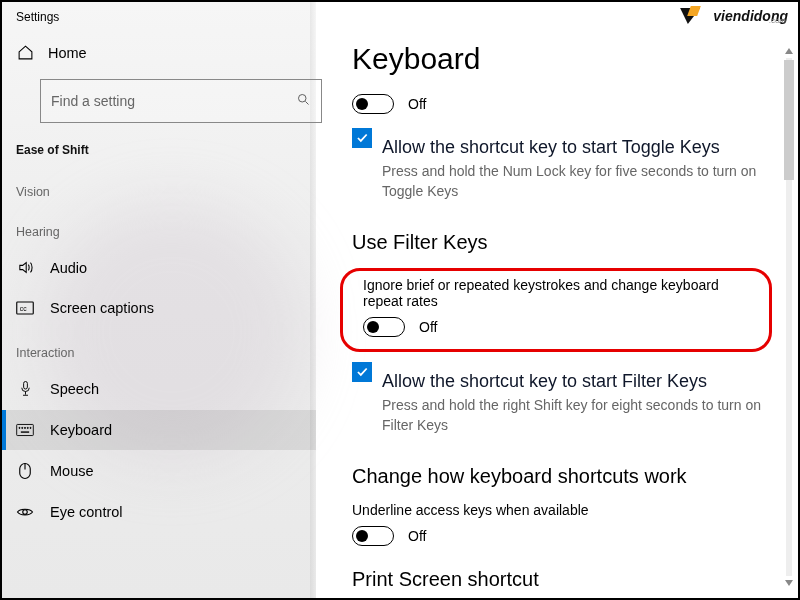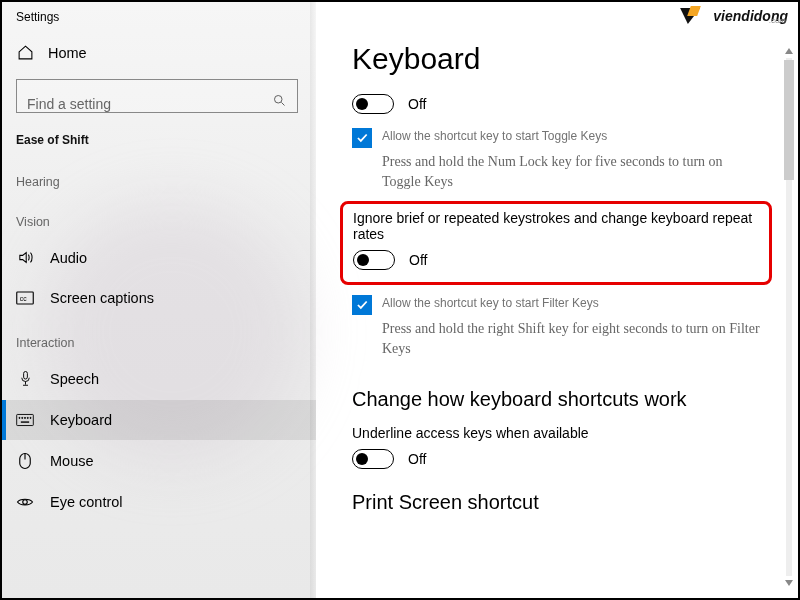--- a/index.html
+++ b/index.html
@@ -5,21 +5,21 @@
   * { box-sizing: border-box; margin: 0; padding: 0; font-family: "Segoe UI", Arial, sans-serif; }
   body { width: 800px; height: 600px; overflow: hidden; background: #fff; border: 2px solid #000; position: relative; }
   .app { display: flex; height: 100%; }
   .sidebar { width: 314px; flex: 0 0 314px; background: linear-gradient(180deg,#f6f6f6 0%,#eee 40%,#e9e9e9 100%); position: relative; display:flex; flex-direction:column; }
   .sidebar .blur-blob { position:absolute; left:40px; top:200px; width:260px; height:260px; background: rgba(210,200,210,0.35); filter: blur(30px); border-radius:50%; z-index:0; }
   .titlebar { padding: 8px 14px 2px 14px; font-size: 12px; color:#000; z-index:1; }
   .home-row { display:flex; align-items:center; gap:14px; padding: 18px 14px 10px 14px; z-index:1; }
   .home-row .icon { width:18px; display:flex; justify-content:center; }
   .home-row .label { font-size:14.5px; color:#000; }
   .search-wrap { padding: 8px 14px 14px 14px; z-index:1; }
-  .search-box { width: 282px; height: 34px; border:1px solid #888; background: rgba(255,255,255,0.2); display:flex; align-items:flex-end; justify-content:space-between; padding:0 10px; }
+  .search-box { width: 282px; height: 44px; border:1px solid #888; background: rgba(255,255,255,0.2); display:flex; align-items:center; justify-content:space-between; padding:0 10px;margin-left:24px; }
   .search-box .ph { color:#666; font-size:14px; }
   .search-box .sicon { color:#555; }
   .group-title { font-size:12px; font-weight:600; color:#111; padding: 6px 14px 10px 14px; z-index:1; }
   .cat-label { font-size:12.5px; color:#666; padding: 18px 14px 8px 14px; z-index:1; }
   .nav-item { display:flex; align-items:center; gap:16px; padding: 12px 14px; cursor:pointer; z-index:1; position:relative; }
   .nav-item .icon { width:18px; display:flex; justify-content:center; color:#000; }
   .nav-item .label { font-size:14.5px; color:#000; }
   .nav-item.selected { background: rgba(0,0,0,0.08); }
   .nav-item.selected::before { content:""; position:absolute; left:0; top:0; bottom:0; width:4px; background:#0078d7; }
   .main { flex:1; overflow:hidden; padding: 40px 36px 0 36px; position:relative; }
@@ -30,25 +30,25 @@
   .watermark .txt { font-size:14px; font-weight:600; color:#111;font-style:italic; }
   .watermark .sub { font-size:8px; color:#888; position:absolute; right:2px; top:10px; }
   h1.page-title { font-size:30px; font-weight:400; color:#000; margin-bottom: 18px; }
   .toggle-row { display:flex; align-items:center; gap:14px; margin-bottom: 14px; }
   .toggle { width:42px; height:20px; border:1.5px solid #000; border-radius:10px; position:relative; background:#fff; }
   .toggle .knob { width:12px; height:12px; background:#000; border-radius:50%; position:absolute; left:3px; top:2.5px; }
   .toggle-label { font-size:14px; color:#000; }
   .check-row { display:flex; align-items:flex-start; gap:10px; margin-bottom:4px; }
   .checkbox { width:20px; height:20px; background:#0078d7; display:flex; align-items:center; justify-content:center; flex:0 0 20px; }
   .checkbox svg { width:14px; height:14px; }
-  .check-label { font-size:12px; color:#737373; padding-top:1px; }
-  .hint { font-size:14px; color:#666; padding-left:30px; line-height:1.4; margin-bottom: 10px; font-family: Liberation Serif, serif; }
+  .check-label { font-size:18px; color:#0f172a; padding-top:1px;margin-top:8px; }
+  .hint { font-size:14px; color:#666; padding-left:30px; line-height:1.4; margin-bottom: 10px; }
   h2.section { font-size:20px; font-weight:400; color:#000; margin: 30px 0 14px 0; }
   .desc { font-size:14px; color:#000; margin-bottom:8px; }
-  .highlight-box { border:3px solid #e60000; border-radius:8px; padding:6px 10px 10px 10px; margin: 2px -10px 10px -12px; }
+  .highlight-box { border:3px solid #e60000; border-radius:20px; padding:6px 10px 10px 20px; margin: 2px -10px 10px -12px; }
   .scrollbar { position:absolute; right:2px; top:40px; bottom:6px; width:14px; }
   .scrollbar .track { position:absolute; left:4px; top:16px; bottom:16px; width:6px; background:#eee; }
   .scrollbar .thumb { position:absolute; left:2px; top:18px; width:10px; height:120px; background:#ccc; }
   .scrollbar .arr { position:absolute; left:3px; width:8px; height:8px; }
   .scrollbar .arr.up { top:4px; border-left:4px solid transparent; border-right:4px solid transparent; border-bottom:6px solid #888; }
   .scrollbar .arr.down { bottom:4px; border-left:4px solid transparent; border-right:4px solid transparent; border-top:6px solid #888; }
   .sidebar-divider-shadow { position:absolute; right:0; top:0; bottom:0; width:6px; background: linear-gradient(90deg, rgba(0,0,0,0.06), transparent); }
 </style>
 </head>
 <body>
@@ -75,23 +75,23 @@
           <svg width="15" height="15" viewBox="0 0 24 24" fill="none" stroke="#555" stroke-width="1.5">
               <circle cx="10" cy="10" r="6"></circle>
               <path d="M20 20 L15 15"></path>
             </svg>
         </span>
       </div>
     </div>
 
     <div class="group-title">Ease of Shift</div>
 
+    <div class="cat-label">Vision</div>
+
     <div class="cat-label">Hearing</div>
-
-    <div class="cat-label">Vision</div>
 
     <div class="nav-item">
       <span class="icon">
         <svg width="17" height="17" viewBox="0 0 24 24" fill="none" stroke="#000" stroke-width="1.5">
             <path d="M4 9v6h4l5 4V5L8 9H4z"></path>
             <path d="M16 8c1.5 1.5 1.5 6.5 0 8"></path>
             <path d="M19 5c3 3 3 11 0 14"></path>
           </svg>
       </span>
       <span class="label">Audio</span>
@@ -176,20 +176,21 @@
     <div class="check-row">
       <div class="checkbox">
         <svg viewBox="0 0 24 24" fill="none" stroke="#fff" stroke-width="3">
             <path d="M5 12l5 5L20 6"></path>
           </svg>
       </div>
       <span class="check-label">Allow the shortcut key to start Toggle Keys</span>
     </div>
     <div class="hint">Press and hold the Num Lock key for five seconds to turn on Toggle Keys</div>
 
+    <h2 class="section">Use Filter Keys</h2>
 
     <div class="highlight-box">
       <div class="desc">Ignore brief or repeated keystrokes and change keyboard repeat rates</div>
       <div class="toggle-row" style="margin-bottom:2px;">
         <div class="toggle">
             <div class="knob"></div>
           </div>
         <span class="toggle-label">Off</span>
       </div>
     </div>

